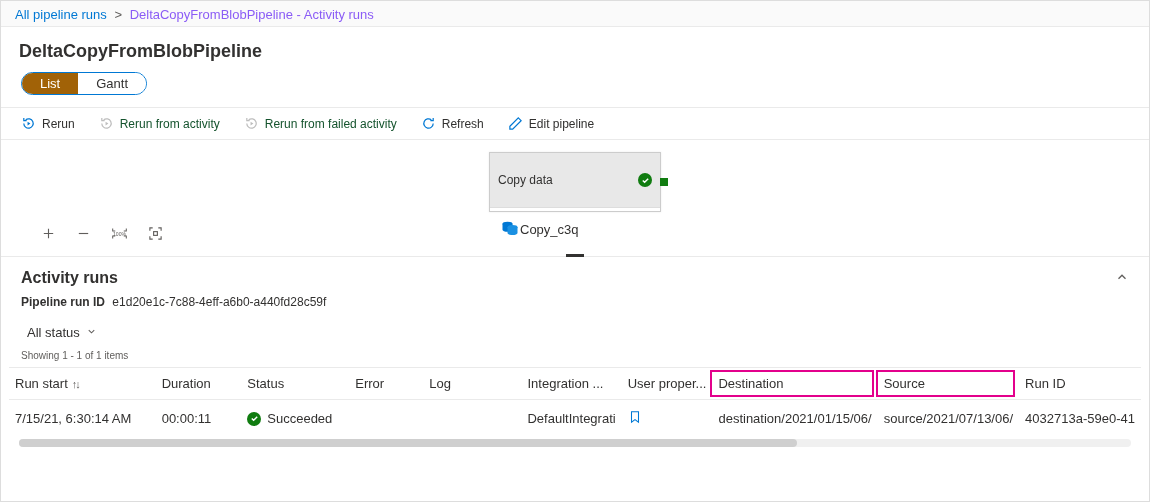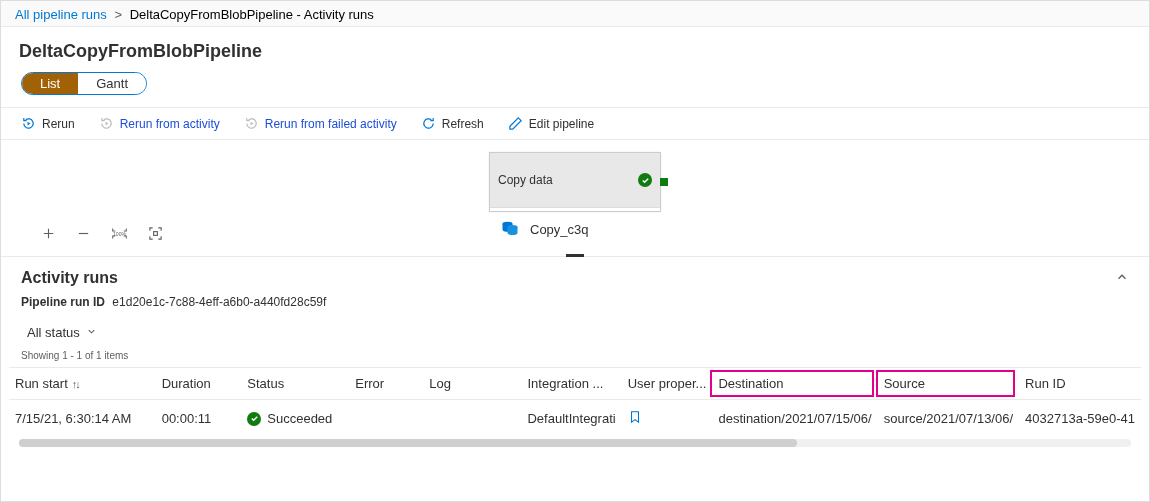--- a/index.html
+++ b/index.html
@@ -14,21 +14,21 @@
       border: 1px solid #ddd;
     }
     .breadcrumb {
       padding: 6px 14px 4px 14px;
       font-size: 13px;
       border-bottom: 1px solid #eaeaea;
       background: #fafafa;
     }
     .breadcrumb a { color: #0078d4; text-decoration: none; }
     .breadcrumb span.sep { color: #605e5c; margin: 0 4px; }
-    .breadcrumb span.current { color: #000000; }
+    .breadcrumb span.current { color: #8b5cf6; }
     .title {
       font-size: 18px;
       font-weight: 600;
       padding: 14px 18px 10px 18px;
     }
     .tabs {
       display: inline-flex;
       margin: 0 0 12px 20px;
       border: 1px solid #0078d4;
       border-radius: 14px;
@@ -57,21 +57,21 @@
       font-size: 12px;
     }
     .toolbar .item {
       display: flex;
       align-items: center;
       gap: 6px;
       cursor: pointer;
       color: #323130;
     }
     .toolbar .item.disabled {
-      color: #1d4ed8;
+      color: #14532d;
       cursor: default;
     }
     .toolbar .icon { width: 15px; height: 15px; display:inline-flex; align-items:center; justify-content:center;}
     .canvas {
       padding: 12px 20px 8px 20px;
       display: flex;
       justify-content: center;
       position: relative;
       height: 80px;
     }
@@ -89,21 +89,20 @@
       display: flex;
       align-items: center;
       justify-content: space-between;
       font-size: 12px;
       border-bottom: 1px solid #ddd;
     }
     .node-body {
       padding: 10px 10px;
       display: flex;
       align-items: center;
-      gap: 10px;
     }
     .node-side {
       position: absolute;
       right: -8px;
       top: 50%;
       transform: translateY(-50%);
       width: 8px;
       height: 8px;
       background: #107c10;
     }
@@ -383,21 +382,21 @@
           </div>
         </td>
         <td></td>
         <td></td>
         <td>DefaultIntegrati</td>
         <td>
           <svg width="14" height="14" viewBox="0 0 16 16" fill="none" stroke="#0078d4" stroke-width="1.2">
               <path d="M4 2h8v12l-4-3-4 3z"></path>
             </svg>
         </td>
-        <td>destination/2021/07/15/06/</td>
+        <td>destination/2021/01/15/06/</td>
         <td>source/2021/07/13/06/</td>
         <td>4032713a-59e0-41</td>
       </tr>
     </tbody>
   </table>
   <div class="hscroll">
     <div class="hscroll-thumb"></div>
   </div>
 </div>
 

